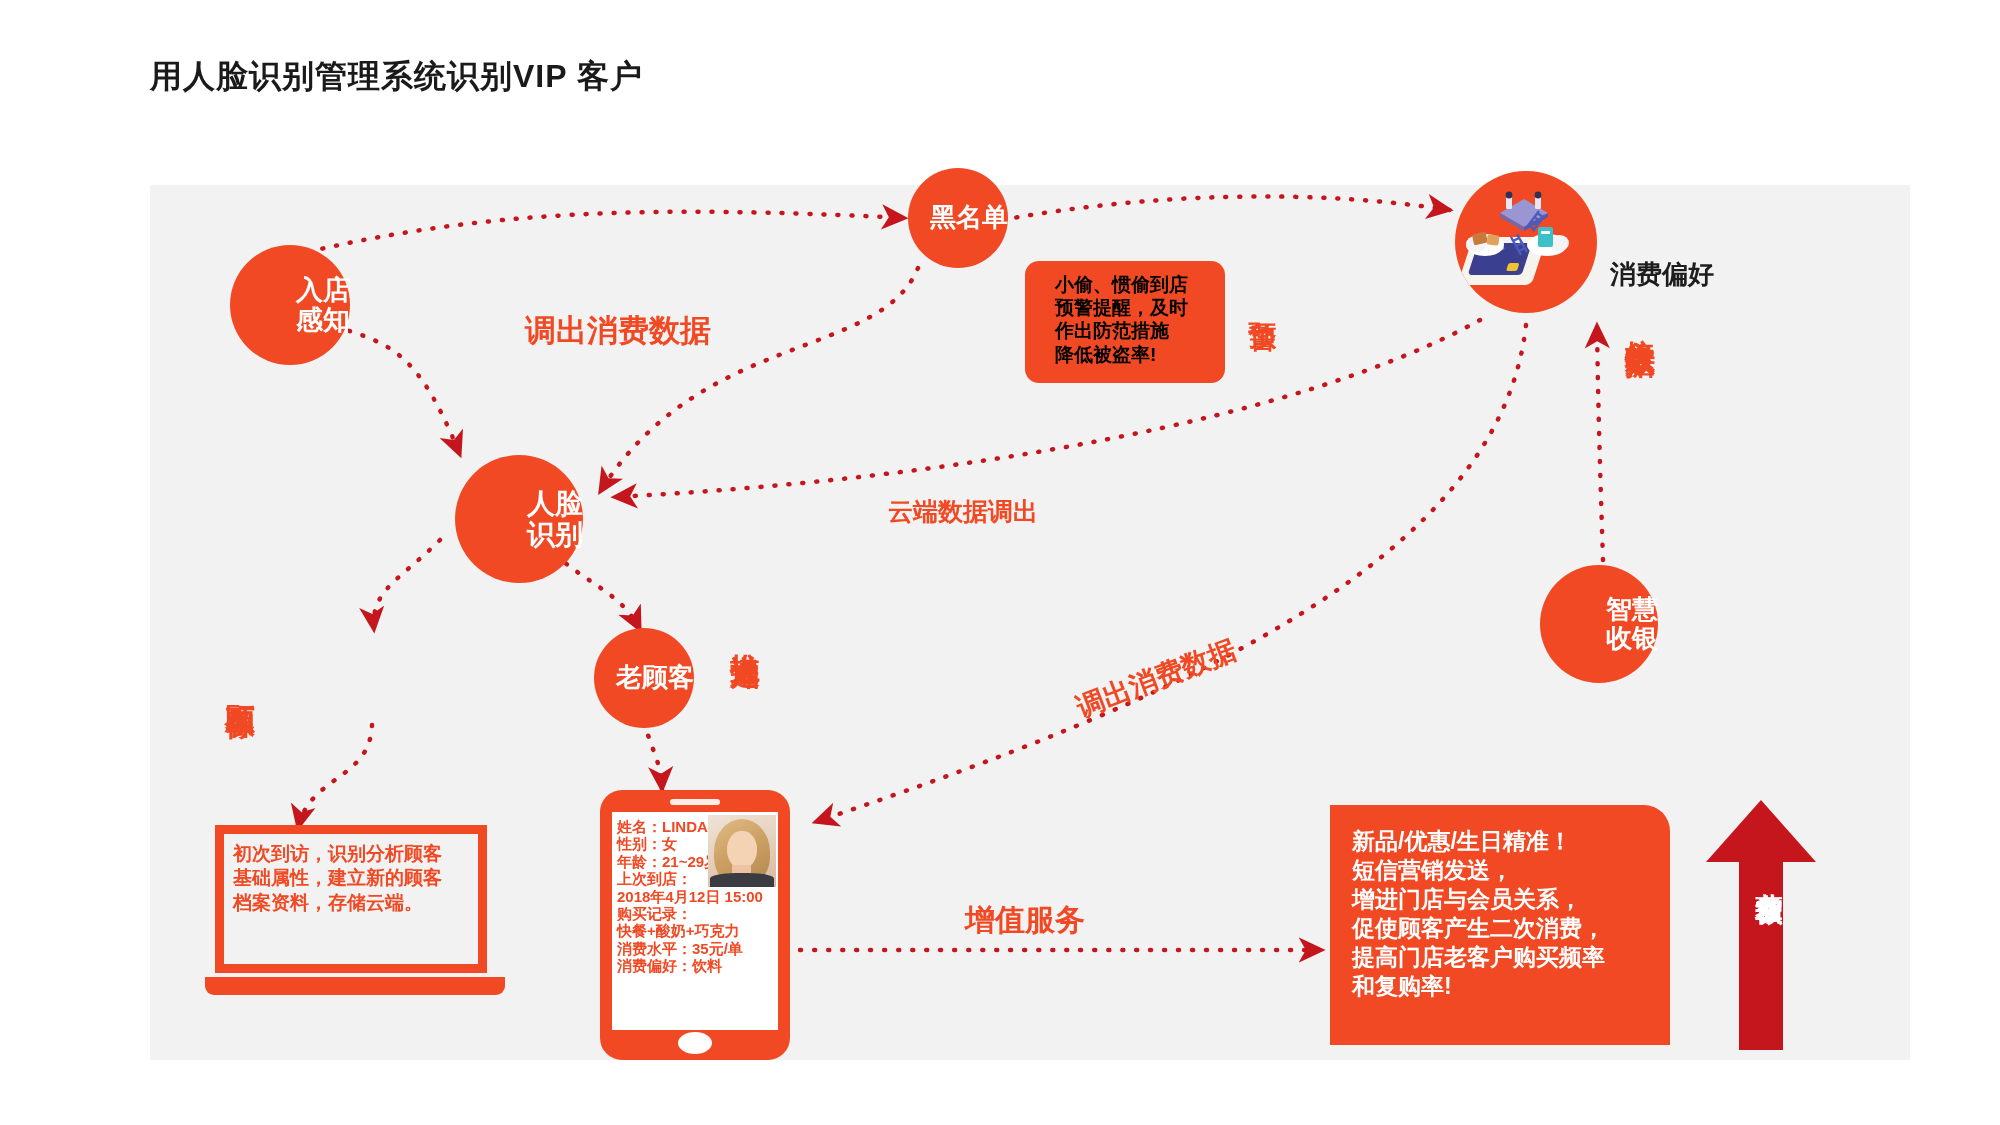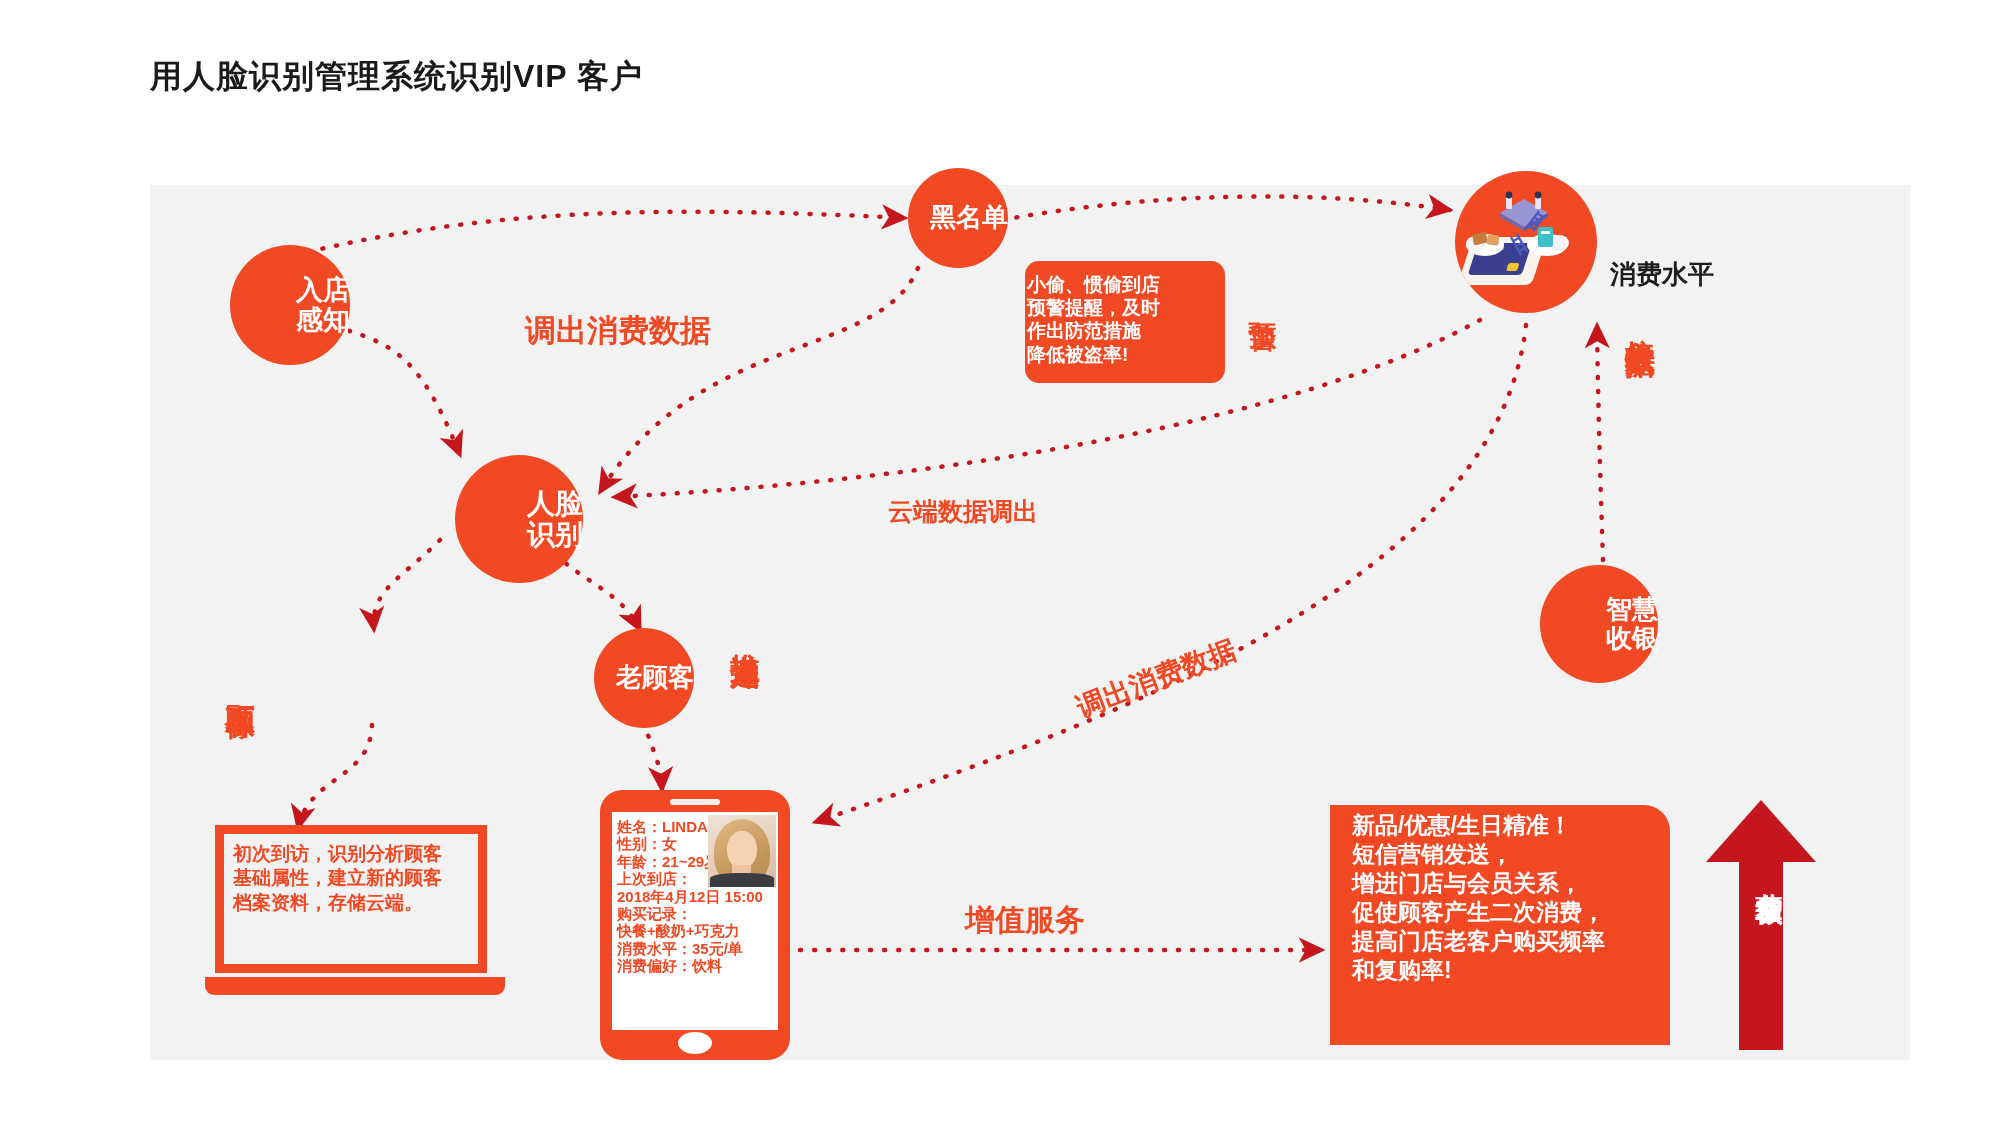--- a/index.html
+++ b/index.html
@@ -45,22 +45,22 @@
     position:absolute;color:#f04923;font-weight:bold;
     writing-mode:vertical-rl;text-orientation:upright;
     letter-spacing:2px;line-height:1;
   }
 
   
   #warn-box{
     position:absolute;left:1025px;top:261px;
     width:200px;height:122px;
     background:#f04923;border-radius:14px;
-    padding:12px 2px;box-sizing:border-box;
-    color:#ffffff;font-weight:bold;font-size:19px;line-height:1.22;
+    padding:12px 30px;box-sizing:border-box;
+    color:#000000;font-weight:bold;font-size:19px;line-height:1.22;
   }
   #warn-box div{white-space:nowrap;}
 
   
   #cloud-node{left:1455px;top:171px;width:142px;height:142px;overflow:hidden;}
   #cloud-label{
     position:absolute;left:1610px;top:257px;
     color:#1d1d1d;font-weight:bold;font-size:26px;white-space:nowrap;
   }
 
@@ -125,21 +125,21 @@
   #phone-photo .shoulder{
     position:absolute;left:2px;bottom:0;width:64px;height:14px;
     background:#3b3b42;border-radius:40% 40% 0 0;
   }
 
   
   #marketing-box{
     position:absolute;left:1330px;top:805px;
     width:340px;height:240px;
     background:#f04923;border-radius:0 26px 0 0;
-    box-sizing:border-box;padding:6px 22px;
+    box-sizing:border-box;padding:22px 22px;
     color:#ffffff;font-weight:bold;font-size:23px;line-height:1.26;
   }
   #marketing-box div{white-space:nowrap;}
 
   
   #growth-arrow{position:absolute;left:1706px;top:800px;width:110px;height:250px;}
   #growth-head{
     position:absolute;left:0;top:0;width:0;height:0;
     border-left:55px solid transparent;border-right:55px solid transparent;
     border-bottom:62px solid #c4161c;
@@ -262,21 +262,21 @@
       </g>
       <g stroke="#4b5bbf" stroke-width="2.4">
         <line x1="56" y1="66" x2="66" y2="84"></line>
         <line x1="62" y1="63" x2="72" y2="81"></line>
         <line x1="58" y1="70" x2="64" y2="67"></line>
         <line x1="61" y1="75" x2="67" y2="72"></line>
         <line x1="64" y1="80" x2="70" y2="77"></line>
       </g>
     </svg>
   </div>
-  <div id="cloud-label">消费水平</div>
+  <div id="cloud-label">消费偏好</div>
 
   <div class="node" style="left:1540px;top:565px;width:118px;height:118px;font-size:26px;">
     <div>
       <span>智慧</span>
       <span>收银</span>
     </div>
   </div>
 
 
   <div class="node" style="left:594px;top:628px;width:100px;height:100px;font-size:26px;">

